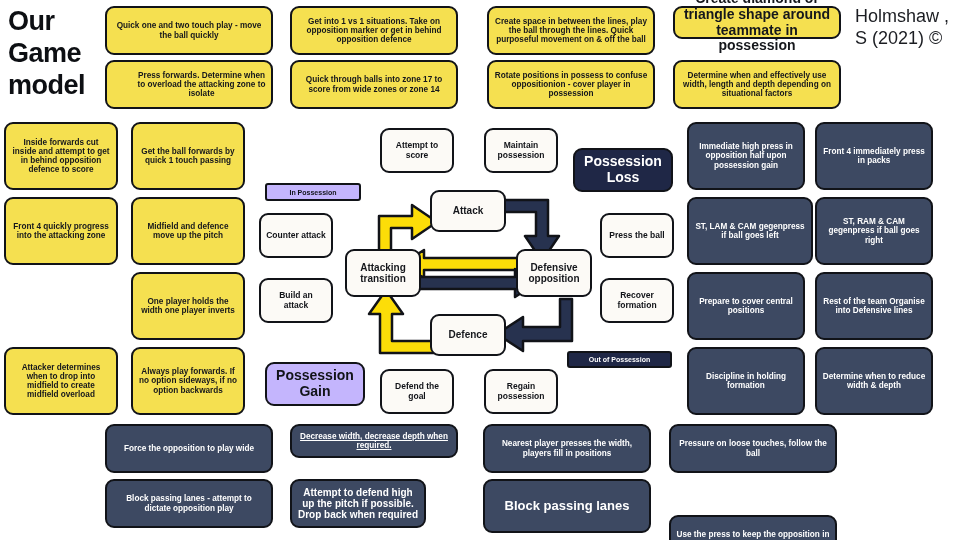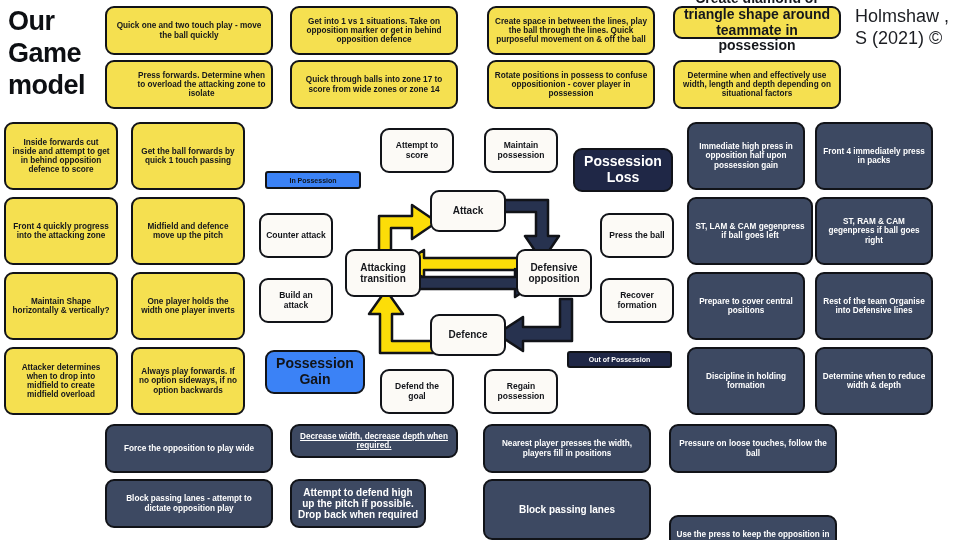--- a/index.html
+++ b/index.html
@@ -20,23 +20,24 @@
     line-height:1.12;
     padding:3px 5px;
     font-weight:bold;
   }
   .yellow{
     background:#F5E050;
     border:2.5px solid #111318;
     color:#15171c;
   }
   .yellow-strong{
-    background:#3b82f6;
+    background:#c4b5fd;
     border:2.5px solid #111318;
     color:#111318;
+    margin-top:12px;
   }
   .navy{
     background:#3D4962;
     border:2.5px solid #111318;
     color:#ffffff;
   }
   .navy-dark{
     background:#1F2746;
     border:2.5px solid #111318;
     color:#ffffff;
@@ -95,21 +96,20 @@
   <div class="box yellow" style="left:290px;top:60px;width:168px;height:49px;font-size:8.2px;">Quick through balls into zone 17 to score from wide zones or zone 14</div>
   <div class="box yellow" style="left:487px;top:60px;width:168px;height:49px;font-size:8.2px;">Rotate positions in possess to confuse oppositionion - cover player in possession</div>
   <div class="box yellow" style="left:673px;top:60px;width:168px;height:49px;font-size:8.2px;">Determine when and effectively use width, length and depth depending on situational factors</div>
 
   <div class="box yellow" style="left:4px;top:122px;width:114px;height:68px;font-size:8.2px;">Inside forwards cut inside and attempt to get in behind opposition defence to score</div>
   <div class="box yellow" style="left:131px;top:122px;width:114px;height:68px;font-size:8.2px;">Get the ball forwards by quick 1 touch passing</div>
 
   <div class="box yellow" style="left:4px;top:197px;width:114px;height:68px;font-size:8.2px;">Front 4 quickly progress into the attacking zone</div>
   <div class="box yellow" style="left:131px;top:197px;width:114px;height:68px;font-size:8.2px;">Midfield and defence move up the pitch</div>
 
-  <div class="box yellow" style="left:4px;top:272px;width:114px;height:68px;font-size:8.2px;">Maintain Shape horizontally &amp; vertically?</div>
   <div class="box yellow" style="left:131px;top:272px;width:114px;height:68px;font-size:8.2px;">One player holds the width one player inverts</div>
 
   <div class="box yellow" style="left:4px;top:347px;width:114px;height:68px;font-size:8.2px;">Attacker determines when to drop into midfield to create midfield overload</div>
   <div class="box yellow" style="left:131px;top:347px;width:114px;height:68px;font-size:8.2px;">Always play forwards. If no option sideways, if no option backwards</div>
 
   <div class="pill yellow-strong" style="left:265px;top:171px;width:96px;height:18px;font-size:7px;">In Possession</div>
 
   <div class="pill navy-dark" style="left:567px;top:351px;width:105px;height:17px;font-size:7px;">Out of Possession</div>
 
   <div class="box yellow-strong" style="left:265px;top:350px;width:100px;height:44px;font-size:14px;">Possession Gain</div>
@@ -163,16 +163,16 @@
   <div class="box navy" style="left:687px;top:347px;width:118px;height:68px;font-size:8.2px;">Discipline in holding formation</div>
   <div class="box navy" style="left:815px;top:347px;width:118px;height:68px;font-size:8.2px;">Determine when to reduce width &amp; depth</div>
 
   <div class="box navy" style="left:105px;top:424px;width:168px;height:49px;font-size:8.2px;">Force the opposition to play wide</div>
   <div class="box navy" style="left:290px;top:424px;width:168px;height:34px;font-size:8.2px;text-decoration:underline;">Decrease width, decrease depth when required.</div>
   <div class="box navy" style="left:483px;top:424px;width:168px;height:49px;font-size:8.2px;">Nearest player presses the width, players fill in positions</div>
   <div class="box navy" style="left:669px;top:424px;width:168px;height:49px;font-size:8.2px;">Pressure on loose touches, follow the ball</div>
 
   <div class="box navy" style="left:105px;top:479px;width:168px;height:49px;font-size:8.2px;">Block passing lanes - attempt to dictate opposition play</div>
   <div class="box navy" style="left:290px;top:479px;width:136px;height:49px;font-size:10px;">Attempt to defend high up the pitch if possible. Drop back when required</div>
-  <div class="box navy" style="left:483px;top:479px;width:168px;height:61px;font-size:10px;text-align:center;">Block passing lanes</div>
+  <div class="box navy" style="left:483px;top:479px;width:168px;height:54px;font-size:13px;text-align:center;">Block passing lanes</div>
   <div class="box navy" style="left:669px;top:479px;width:168px;height:49px;font-size:8.2px;margin-top:36px;">Use the press to keep the opposition in their half when possible</div>
 
 </div>
 
 </body></html>

